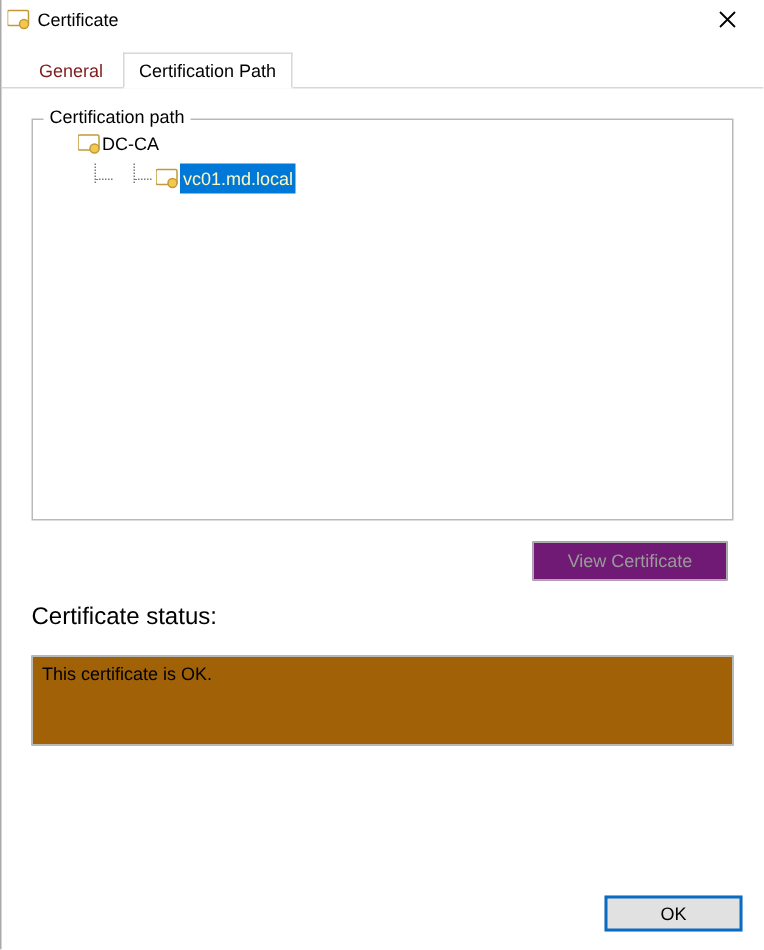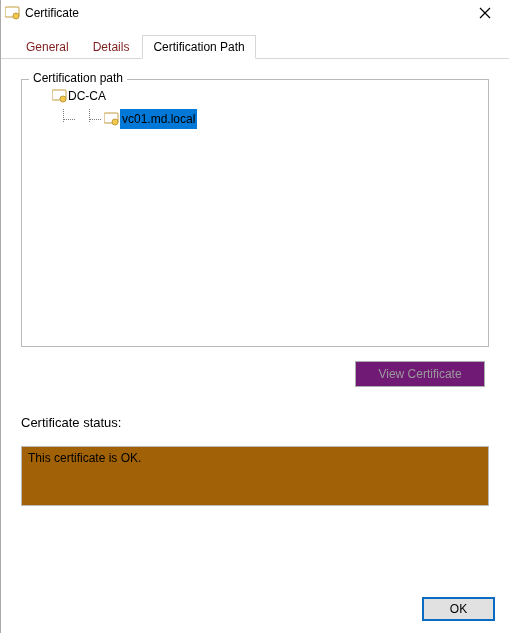--- a/index.html
+++ b/index.html
@@ -16,29 +16,29 @@
   .group { position: relative; margin-top: 10px; }
   .group-label { position: absolute; top: -8px; left: 8px; background: #fff; padding: 0 4px; font-size: 12px; color: #000; }
   .tree-box { border: 1px solid #b9b9b9; min-height: 268px; padding: 6px 4px; background: #fff; }
   .tree ul { list-style: none; margin: 0; padding: 0; }
   .tree li { position: relative; padding-left: 26px; line-height: 20px; }
   .tree li::before { content: ""; position: absolute; left: 11px; top: 0; bottom: 10px; border-left: 1px dotted #7a7a7a; }
   .tree > ul > li::before { display: none; }
   .tree li::after { content: ""; position: absolute; left: 11px; top: 10px; width: 12px; border-top: 1px dotted #7a7a7a; }
   .tree > ul > li::after { display: none; }
   .tree .node { display: inline-flex; align-items: center; gap: 0; cursor: default; }
-  .tree .node.selected span.label { background: #0078d7; color: #000000; padding: 0 2px; }
+  .tree .node.selected span.label { background: #0078d7; color: #fef9c3; padding: 0 2px; }
   .cert-icon { display: inline-block; width: 16px; height: 14px; }
   .actions { display: flex; justify-content: flex-end; margin: 14px 4px 4px 0; }
   .btn { min-width: 130px; height: 26px; border: 1px solid #adadad; background: #e1e1e1; font-size: 12px; text-align: center; line-height: 24px; cursor: default; }
   .btn.disabled { color: #9a9a9a; background: #701a75; }
-  .status-label { margin-top: 24px; font-size: 13px; }
+  .status-label { margin-top: 12px; font-size: 16px; }
   .status-box { border: 1px solid #b9b9b9; margin-top: 16px; height: 60px; padding: 4px 6px; background: #a16207; }
   .footer { display: flex; justify-content: flex-end; padding: 0 14px 12px 0; }
-  .ok-btn { width: 73px; height: 24px; border: 2px solid #0a6bc3; background: #e1e1e1; text-align: center; font-size: 12px; line-height: 20px; cursor: default; }
+  .ok-btn { width: 92px; height: 24px; border: 2px solid #0a6bc3; background: #e1e1e1; text-align: center; font-size: 12px; line-height: 20px; cursor: default; }
 </style>
 </head>
 <body>
 
 <div class="window">
   <div class="titlebar">
     <span class="icon">
       <svg class="cert-icon" viewBox="0 0 16 14">
           <rect x="0" y="1" width="14" height="10" rx="1" fill="#fff" stroke="#c29a3a"></rect>
           <circle cx="11" cy="10" r="3" fill="#f3c94b" stroke="#c29a3a"></circle>
@@ -47,21 +47,20 @@
     <span class="title">Certificate</span>
     <div class="close">
       <svg width="12" height="12" viewBox="0 0 12 12">
           <path d="M1 1 L11 11 M11 1 L1 11" stroke="#000" stroke-width="1.2"></path>
         </svg>
     </div>
   </div>
 
   <div class="tabbar">
     <div class="tab">General</div>
-    <div class="tab">Details</div>
     <div class="tab active">Certification Path</div>
   </div>
 
   <div class="body">
     <div class="group">
       <div class="group-label">Certification path</div>
       <div class="tree-box tree">
         <ul>
           <li>
             <span class="node">

